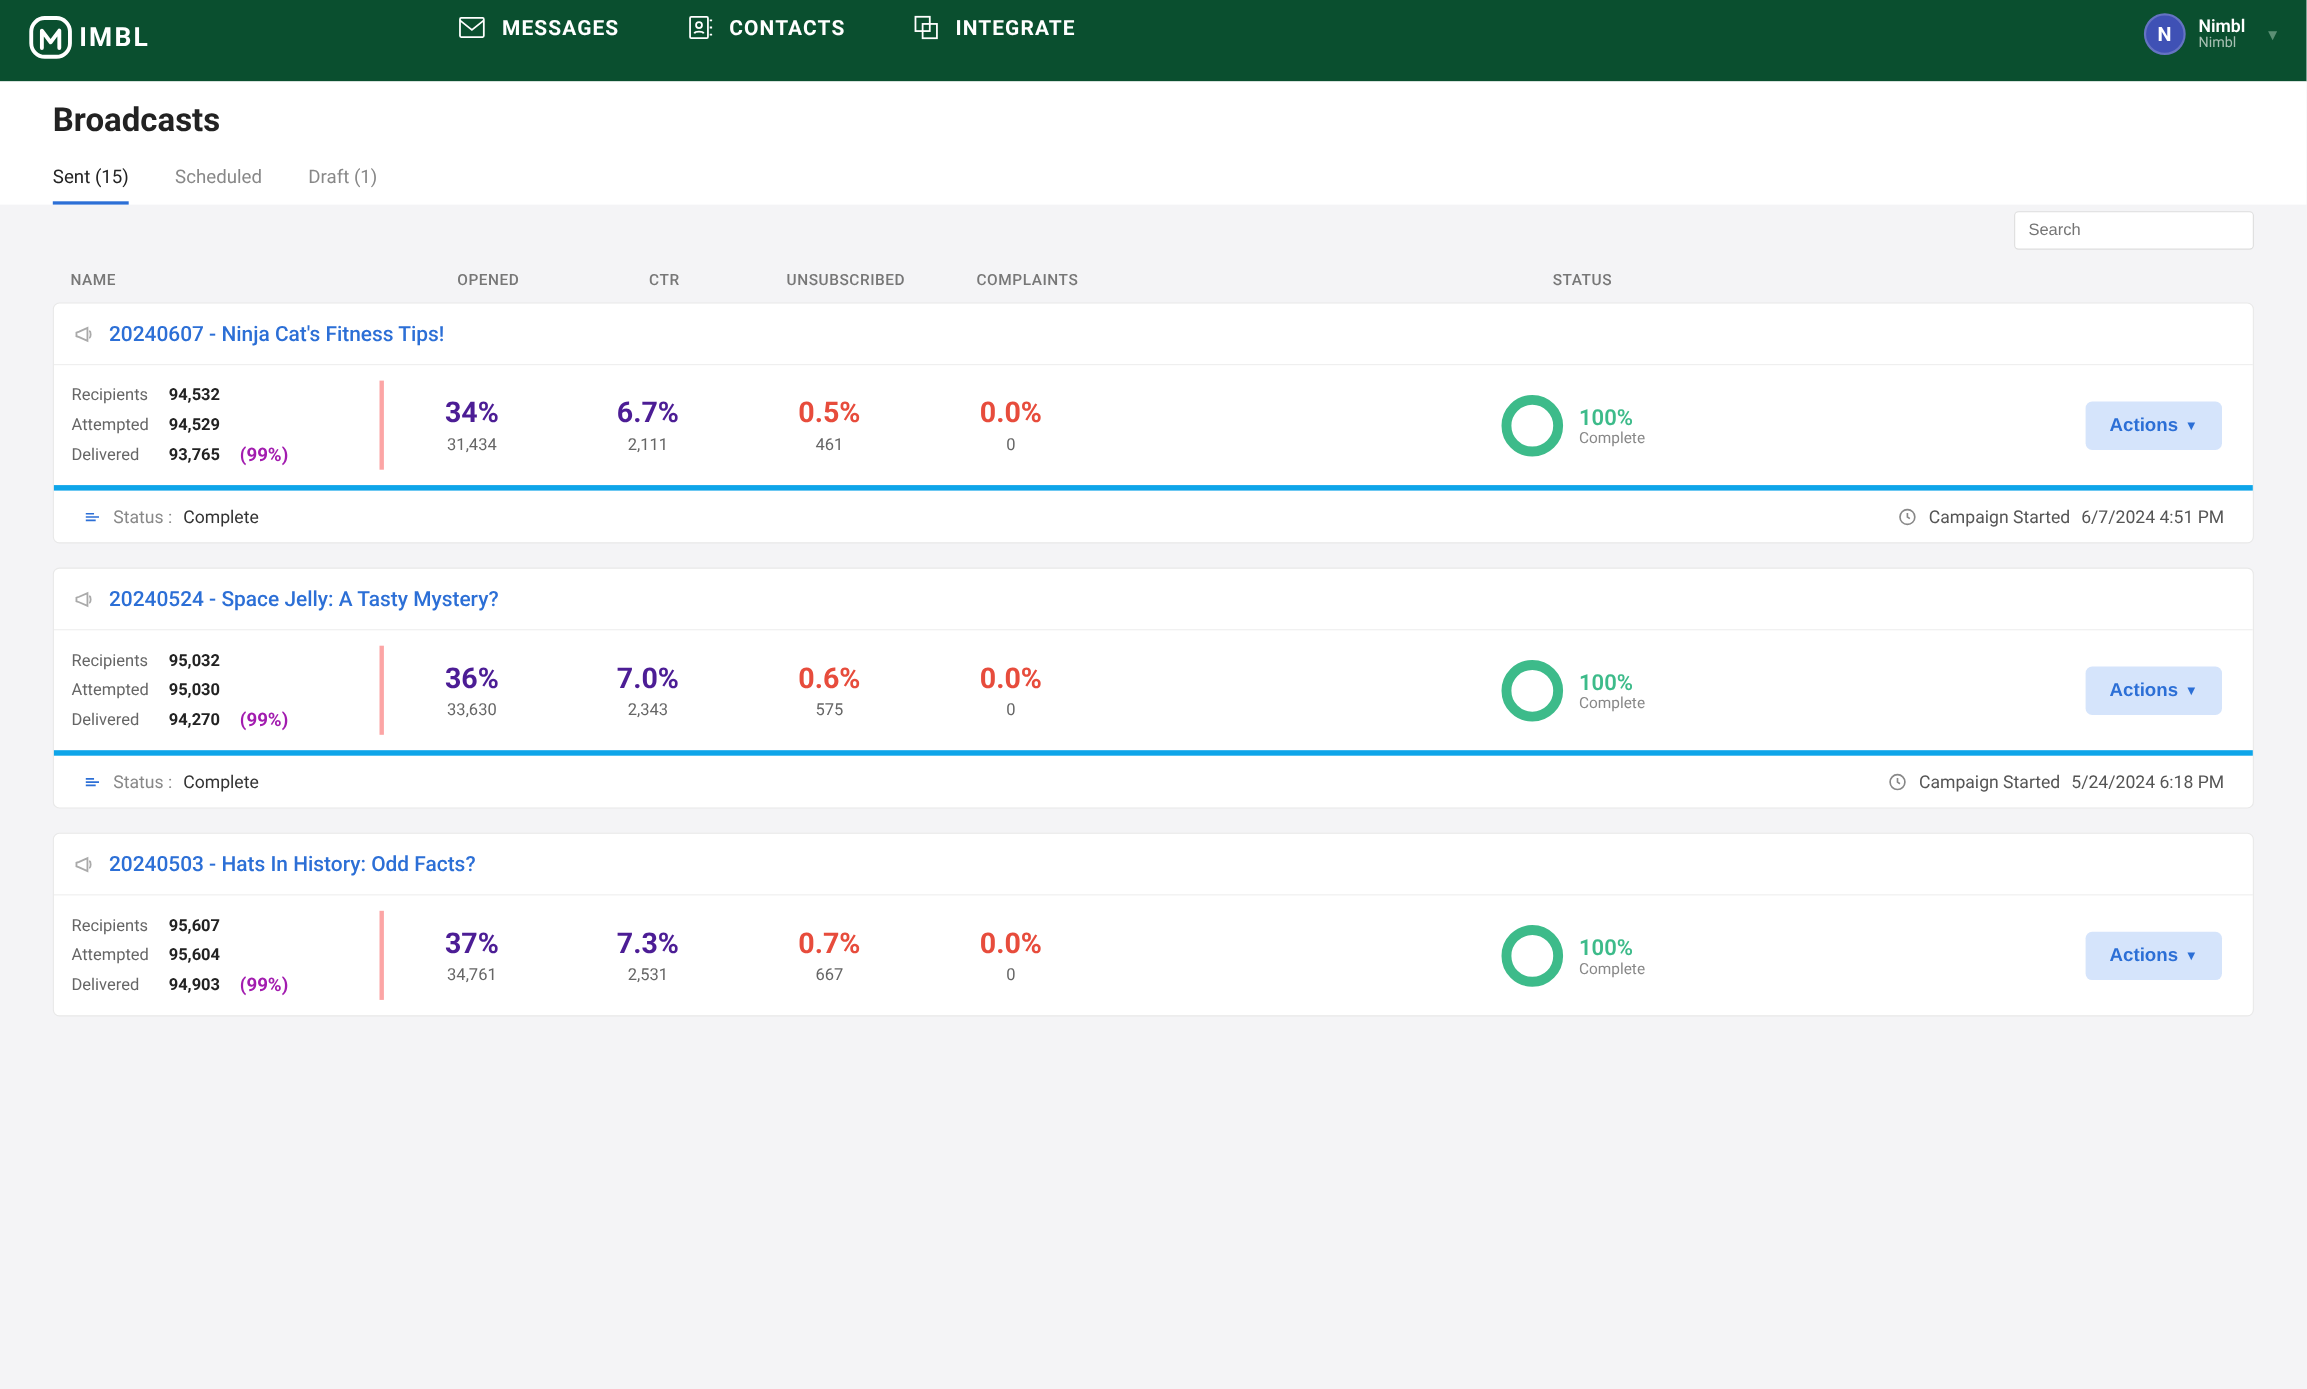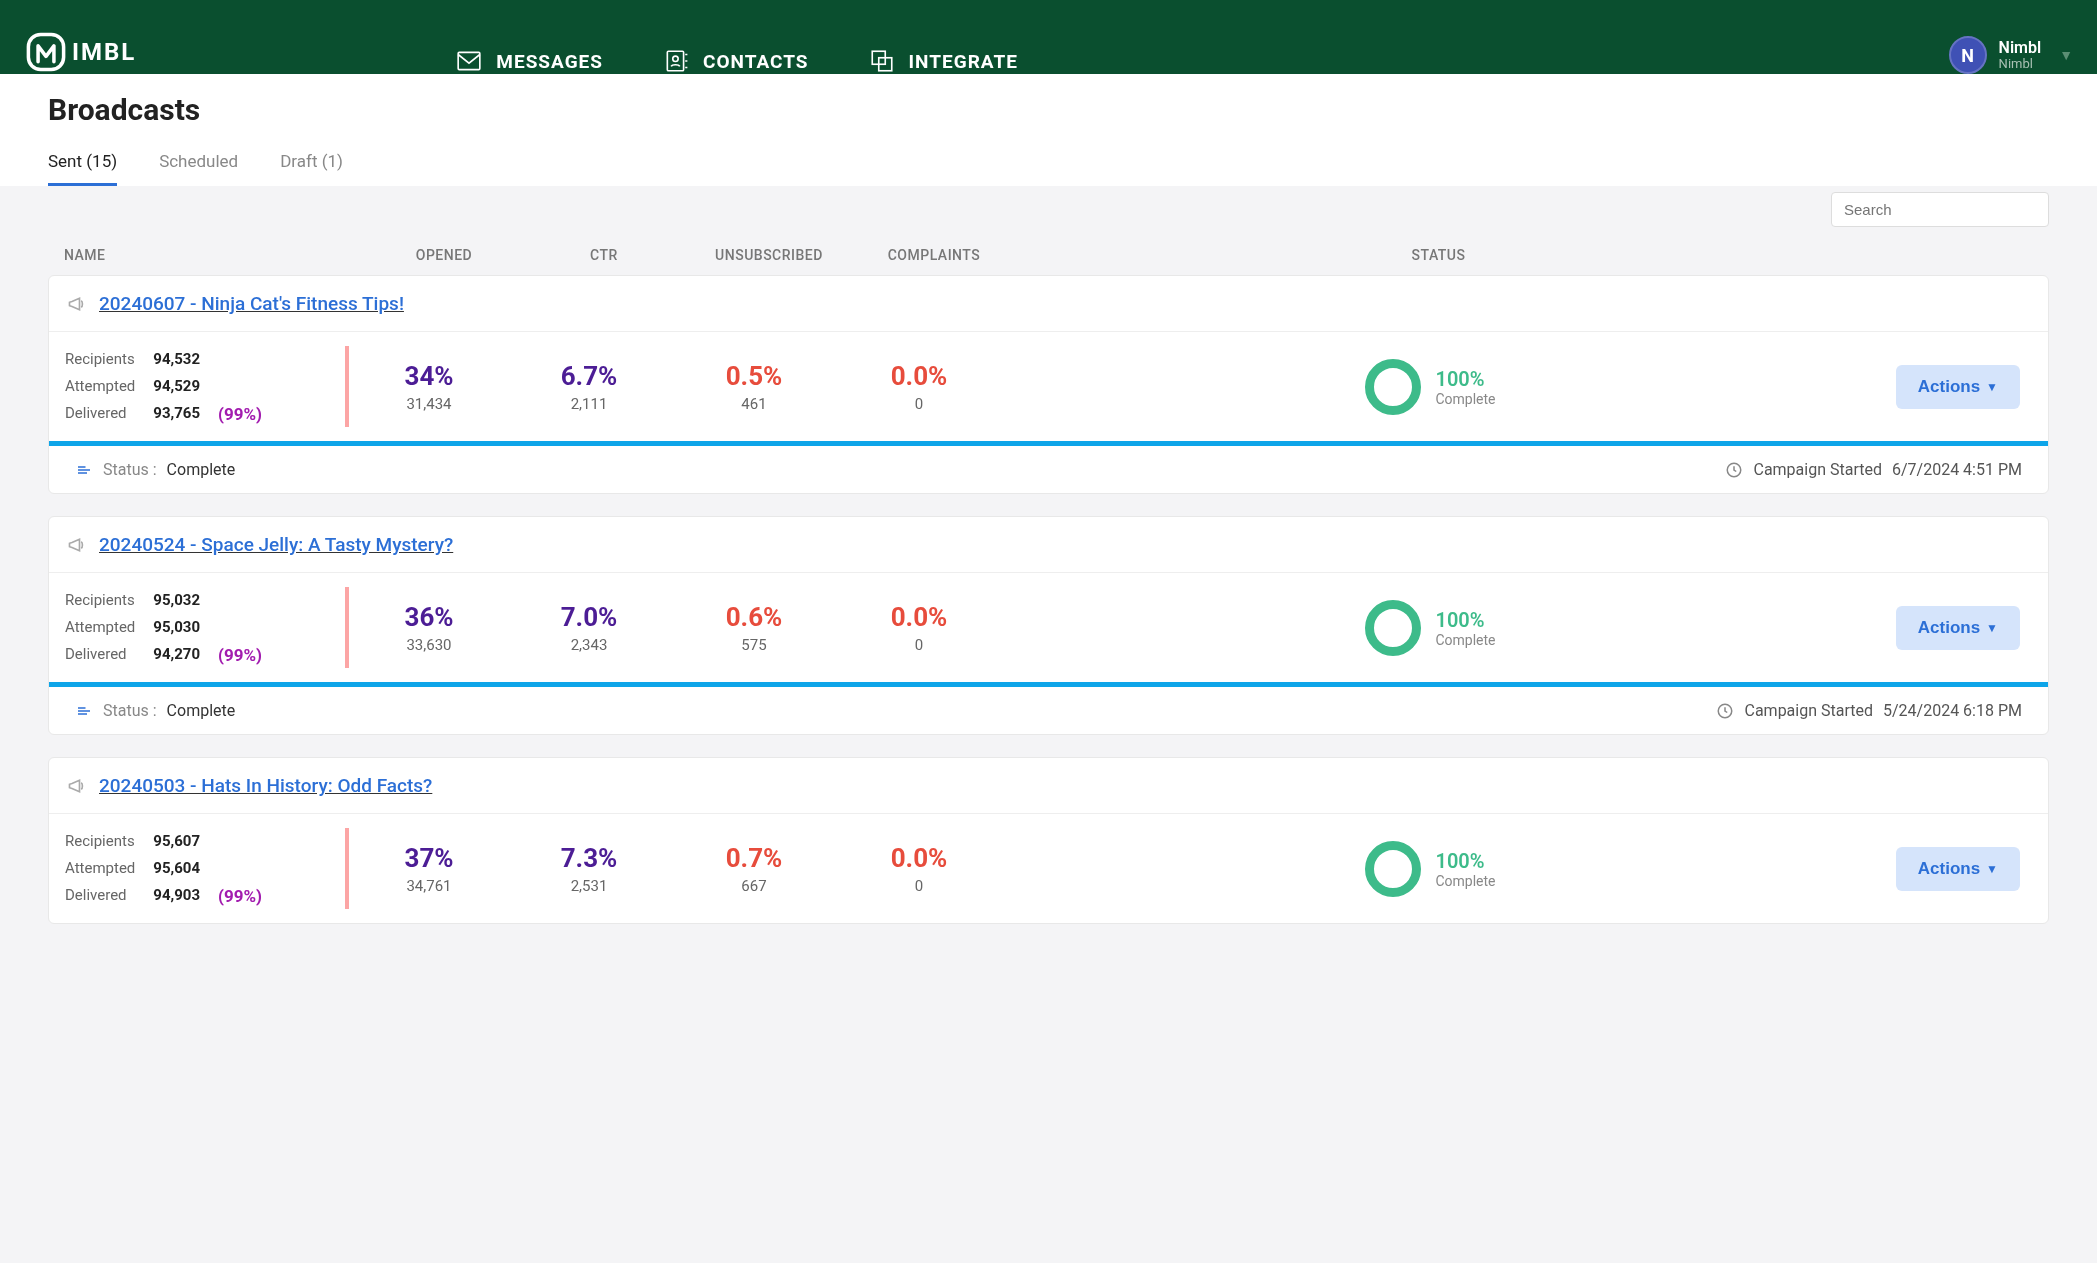--- a/index.html
+++ b/index.html
@@ -1,24 +1,23 @@
 <!DOCTYPE html>
 <html><head>
 <meta charset="utf-8">
 <style>
   * { box-sizing: border-box; margin: 0; padding: 0; }
   body { font-family: -apple-system, BlinkMacSystemFont, 'Segoe UI', Roboto, Arial, sans-serif; background: #f4f4f6; color: #333; }
 
   .header {
     background: #0a4f2f;
     display: flex;
-    align-items: flex-end;
-    padding: 0 24px;
+    align-items: flex-start;
+    padding: 12px 24px;
     height: 74px;
-    gap: 40px;
   }
   .logo { display:flex; align-items:center; color:#fff; font-weight:700; font-size:24px; letter-spacing:2px; }
   .logo svg { height:44px; width:44px; }
   .logo-text { margin-left:4px; }
 
   .main-nav { display:flex; align-items:center; gap:60px; margin-left:280px; }
   .nav-item { display:flex; align-items:center; gap:14px; color:#fff; font-weight:700; font-size:19px; letter-spacing:1px; cursor:pointer; }
   .nav-item svg { width:26px; height:26px; stroke:#fff; fill:none; stroke-width:1.5; }
 
   .user-menu { margin-left:auto; display:flex; align-items:center; gap:12px; cursor:pointer; }
@@ -41,21 +40,21 @@
   .search-input { width:218px; padding:8px 12px; border:1px solid #ddd; border-radius:4px; font-size:15px; }
 
   .columns-header { display:flex; align-items:center; padding: 12px 16px; color:#777; text-transform:uppercase; font-size:14px; font-weight:500; letter-spacing:0.5px; }
   .col-name  { width:300px; flex:0 0 300px; }
   .col-stat  { width:160px; flex:0 0 160px; text-align:center; }
   .col-stat-w{ width:170px; flex:0 0 170px; text-align:center; }
   .col-status{ flex:1; text-align:center; }
   .col-act   { width:170px; flex:0 0 170px; }
 
   .card { background:#fff; border:1px solid #e8e8e8; border-radius:6px; margin-bottom:22px; }
-  .card-title { display:flex; align-items:center; gap:12px; padding: 16px 18px; border-bottom:1px solid #eee;text-decoration:underline; }
+  .card-title { display:flex; align-items:center; gap:12px; padding: 16px 18px; border-bottom:1px solid #eee; }
   .card-title .mega { color:#999; }
   .card-title a { color:#2c6fd6; font-size:19px; font-weight:500; text-decoration:none; }
 
   .card-body { display:flex; align-items:center; padding: 14px 16px; }
   .recip-block { width:284px; flex:0 0 284px; display:flex; gap:18px; align-items:flex-start; border-right:4px solid #fca5a5; padding-right:20px; }
   .recip-labels { color:#666; font-size:15px; line-height:1.8; }
   .recip-values { font-weight:700; font-size:15px; line-height:1.8; color:#222; text-align:left; }
   .recip-pct { color:#a21caf; font-weight:700; font-size:17px; align-self:flex-end; padding-bottom:3px; }
 
   .stat-cell { text-align:center; }

